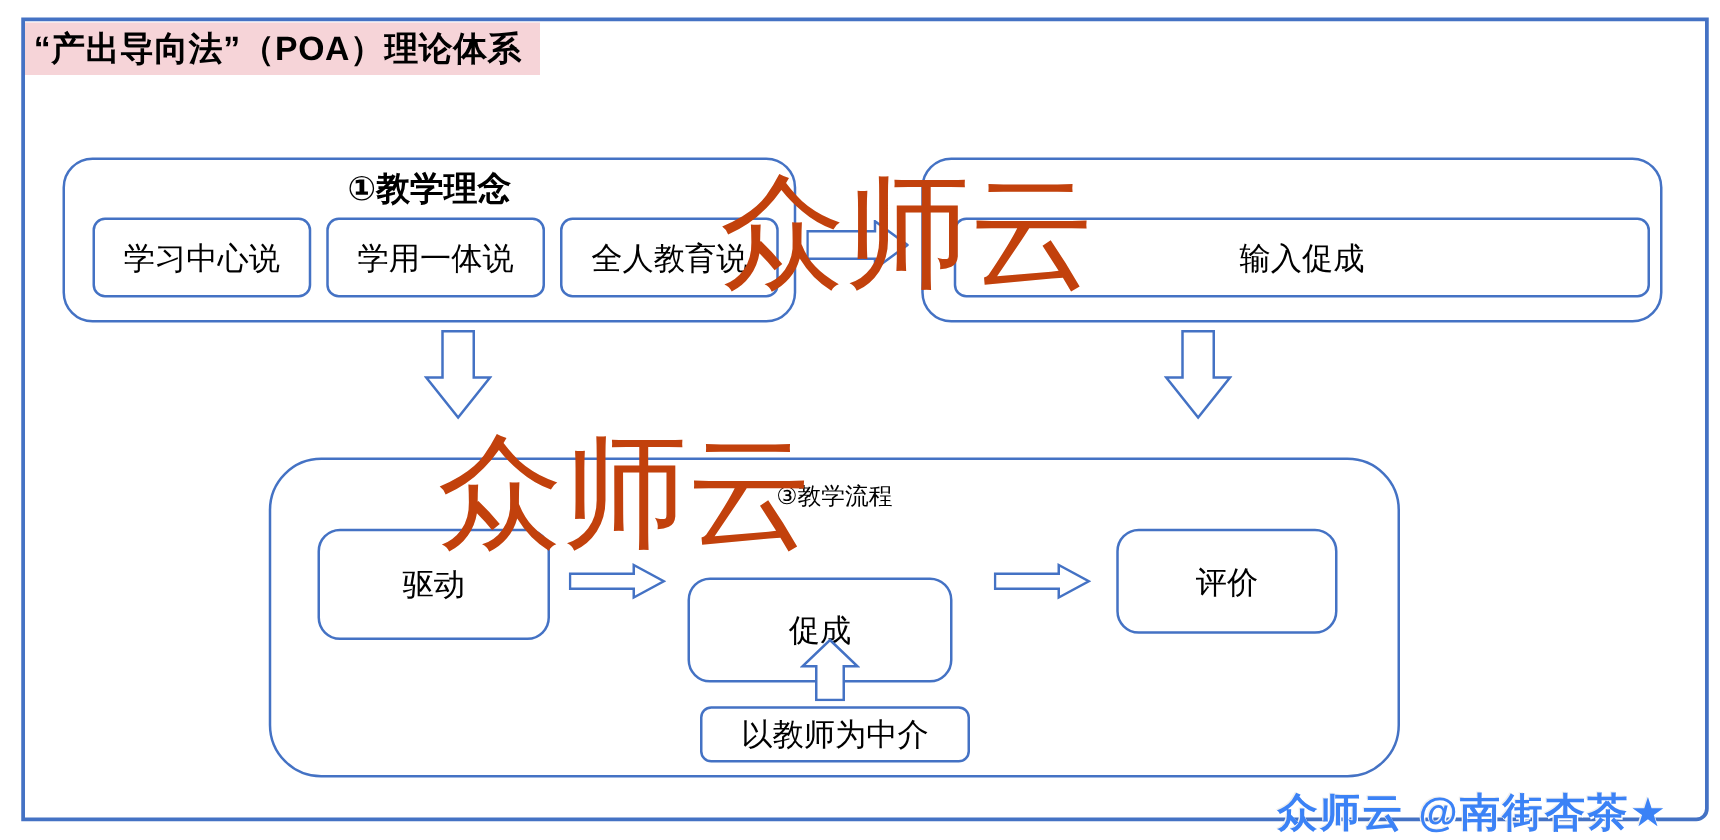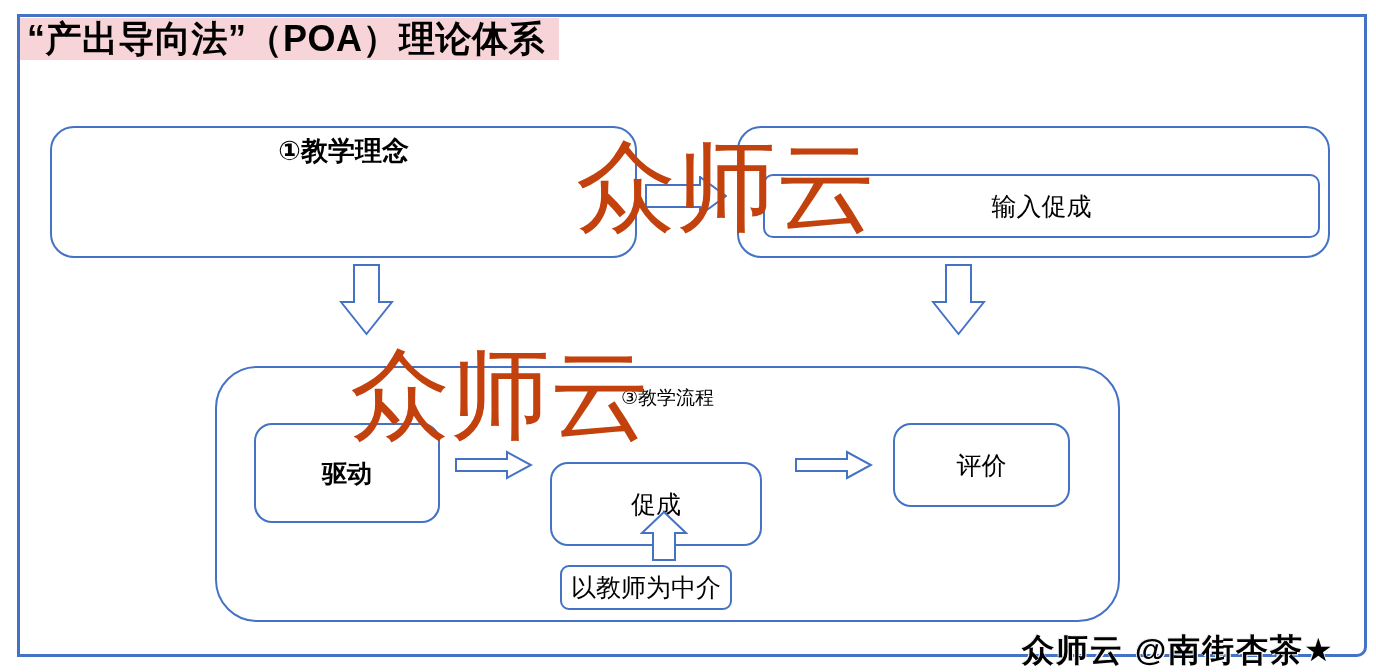--- a/index.html
+++ b/index.html
@@ -12,21 +12,21 @@
   
   .frame{
     left:17px;top:14px;width:1350px;height:643px;box-sizing:border-box;
     border:3px solid #4472c4;border-bottom-right-radius:10px;background:transparent;
   }
 
   
   .title-bar{
     left:20px;top:18px;height:42px;line-height:42px;
     background:#f6d4d8;padding:0 14px 0 7px;
-    font-size:36px;font-weight:600;letter-spacing:0.5px;white-space:nowrap;
+    font-size:27px;font-weight:600;letter-spacing:0.5px;white-space:nowrap;
   }
 
   
   .group{box-sizing:border-box;border:2px solid #4472c4;border-radius:24px;background:#fff;}
   .group1{left:50px;top:126px;width:587px;height:132px;padding-left:28px;}
   .group2{left:737px;top:126px;width:593px;height:132px;}
   .group-heading{
     position:absolute;left:0;top:8px;width:100%;text-align:center;
     font-size:27px;font-weight:bold;line-height:30px;
   }
@@ -47,25 +47,25 @@
     border:2px solid #4472c4;border-radius:42px;background:#fff;
   }
   .process-heading{
     left:215px;top:383px;width:905px;text-align:center;
     font-size:19px;font-weight:normal;line-height:30px;
   }
   .step{
     box-sizing:border-box;border:2px solid #4472c4;border-radius:18px;background:#fff;
     display:flex;align-items:center;justify-content:center;font-size:25px;
   }
-  .step-drive{left:254px;top:423px;width:186px;height:100px;font-weight:bold;}
+  .step-drive{left:254px;top:423px;width:186px;height:89px;}
   .step-enable{left:550px;top:423px;width:212px;height:84px;margin-top:39px;}
   .step-assess{left:893px;top:423px;width:177px;height:84px;}
   .mediator{
-    left:560px;top:565px;width:172px;height:45px;box-sizing:border-box;
+    left:560px;top:565px;width:216px;height:45px;box-sizing:border-box;
     border:2px solid #4472c4;border-radius:9px;background:#fff;
     display:flex;align-items:center;justify-content:center;font-size:25px;
   }
 
   
   .arrow svg{display:block;}
   .arrow-top-right{left:645px;top:176px;}
   .arrow-down-1{left:339px;top:264px;}
   .arrow-down-2{left:931px;top:264px;}
   .arrow-flow-1{left:455px;top:450px;}
@@ -76,33 +76,38 @@
   .wm-red{
     color:#c2410c;font-size:100px;line-height:112px;white-space:nowrap;
     font-weight:400;z-index:30;pointer-events:none;
   }
   .wm1{left:576px;top:130px;}
   .wm2{left:350px;top:338px;}
 
   
   .wm-footer{
     left:1022px;top:629px;font-size:32px;font-weight:bold;white-space:nowrap;
-    color:#000000;text-shadow:1px 1px 0 #ffffff,-1px -1px 0 #efefef;
+    color:#3b82f6;text-shadow:1px 1px 0 #ffffff,-1px -1px 0 #efefef;
     letter-spacing:2px;z-index:31;
   }
 </style>
 </head>
 <body>
 
 <div class="abs frame"></div>
 
 <div class="abs title-bar">“产出导向法”（POA）理论体系</div>
 
 <section class="abs group group1">
   <div class="group-heading">①教学理念</div>
+  <div class="group-items">
+    <div class="item">学习中心说</div>
+    <div class="item">学用一体说</div>
+    <div class="item">全人教育说</div>
+  </div>
 </section>
 
 <div class="abs arrow arrow-top-right">
   <svg width="82" height="40" viewBox="0 0 82 40">
     <polygon points="1,9 55,9 55,1 81,20 55,39 55,31 1,31" fill="#ffffff" stroke="#4472c4" stroke-width="2" stroke-linejoin="miter"></polygon>
   </svg>
 </div>
 
 <section class="abs group group2">
   <div class="group-items">

